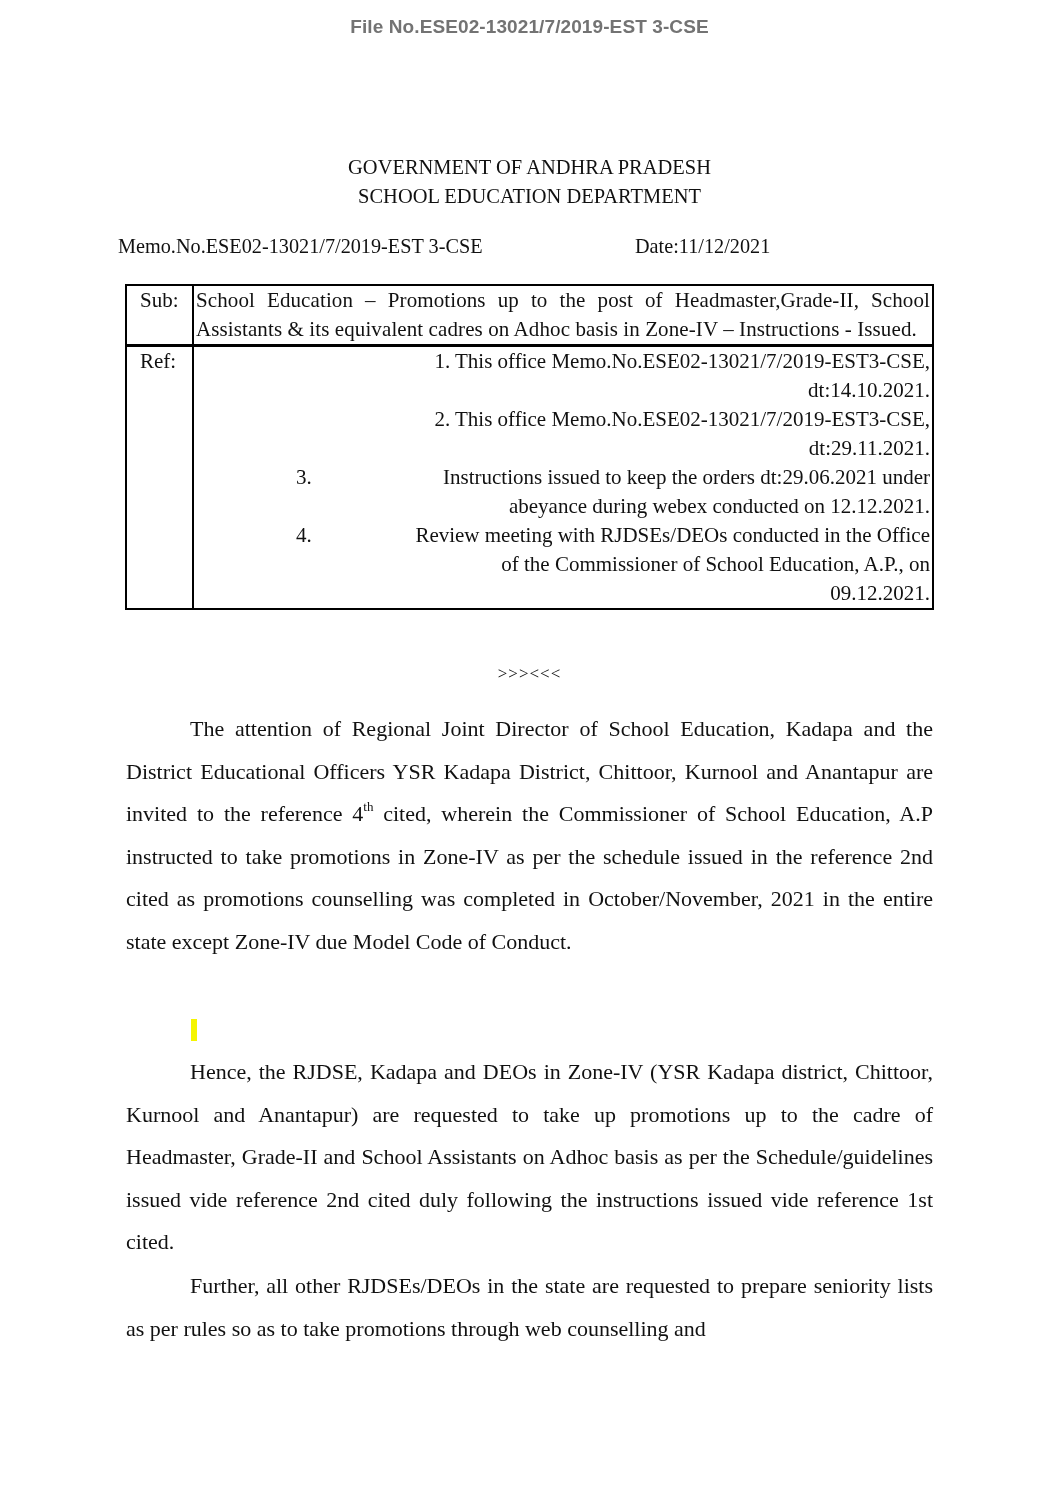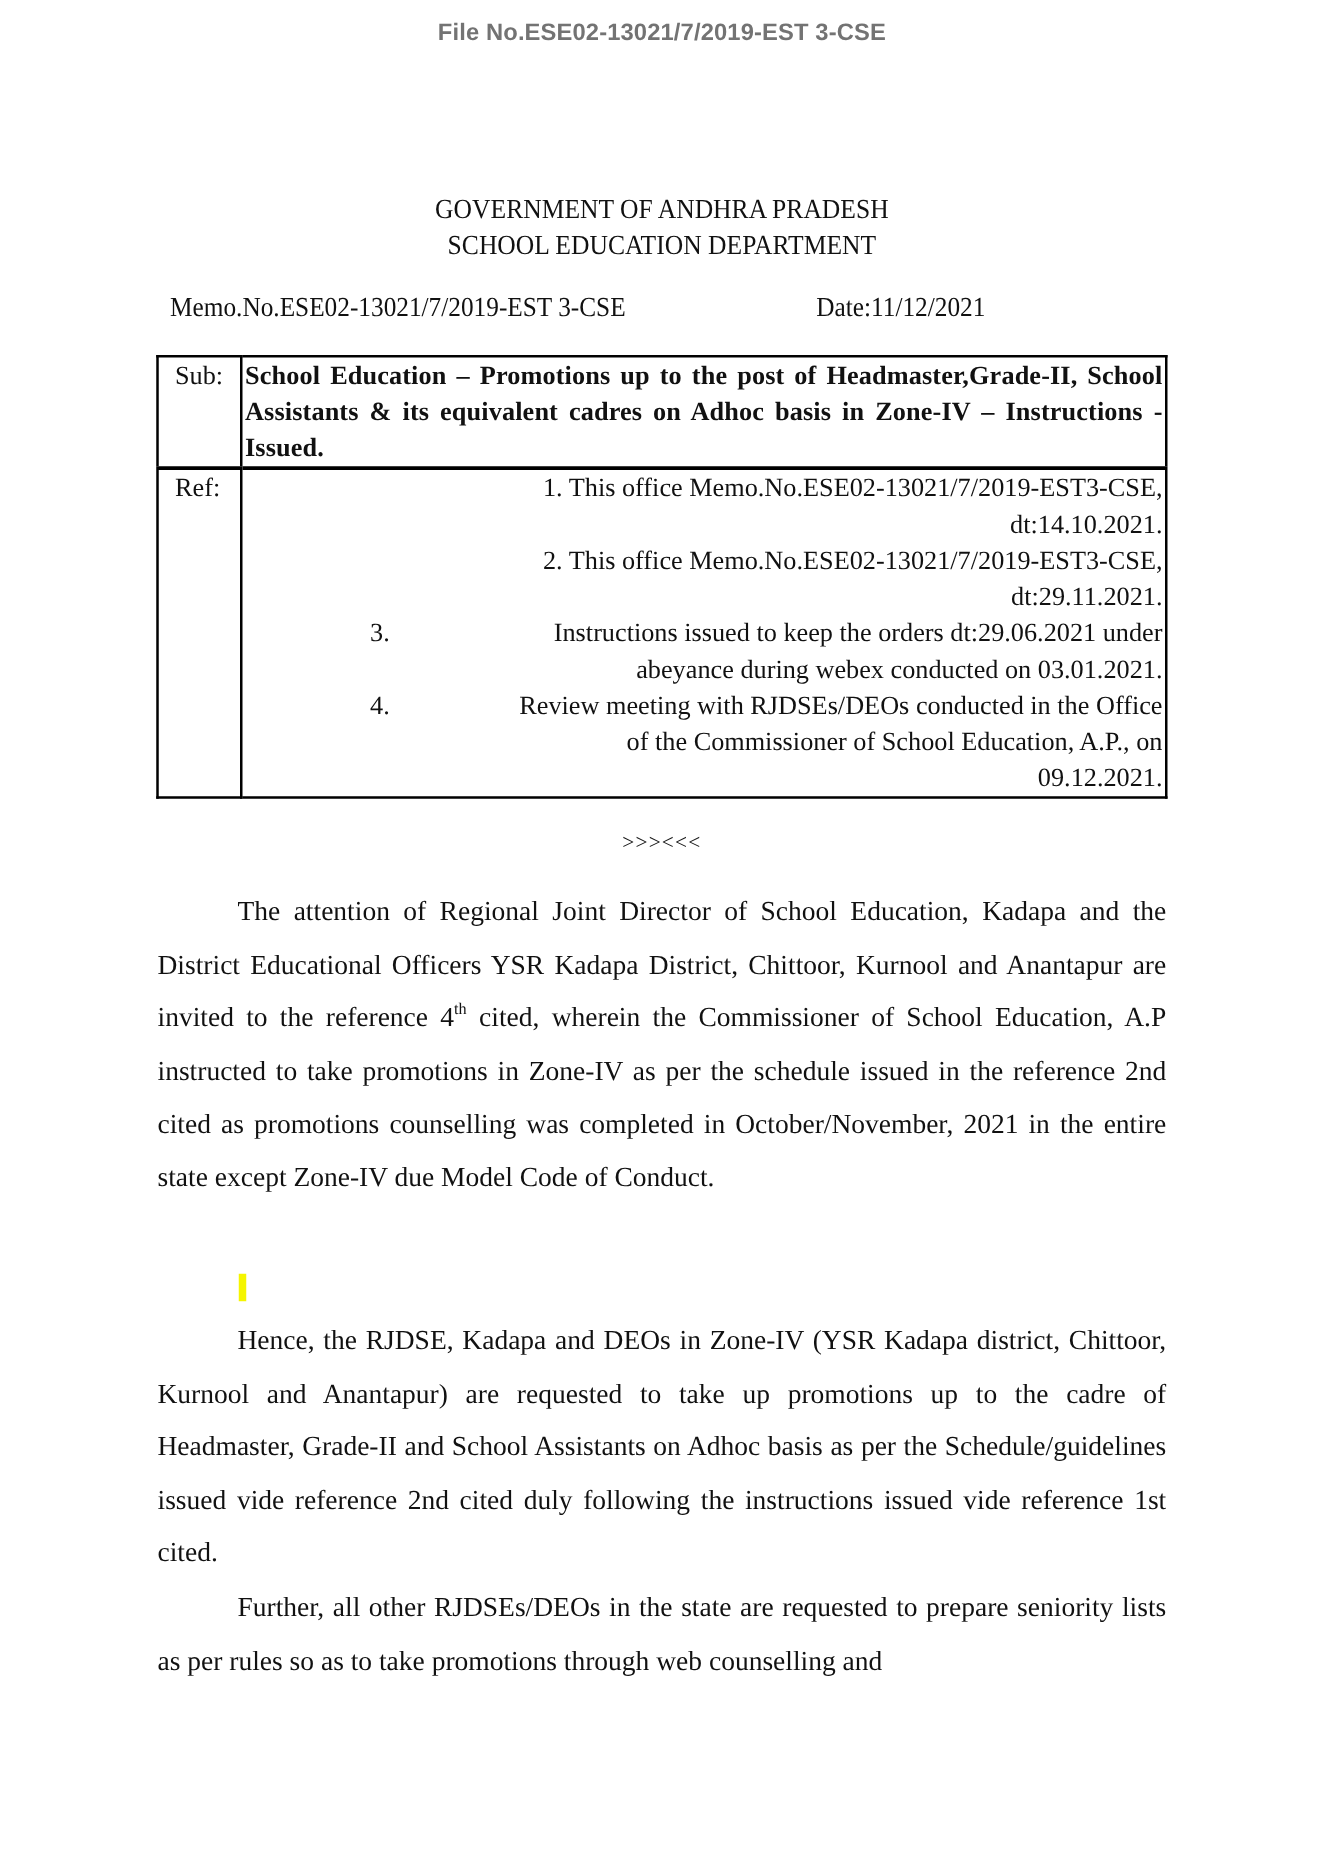--- a/index.html
+++ b/index.html
@@ -34,21 +34,21 @@
       width: 1059px;
       text-align: center;
       font-size: 22px;
       line-height: 29px;
       transform: scaleX(0.93);
       transform-origin: center;
     }
     .memo-line {
       position: absolute;
       top: 232px;
-      left: 136px;
+      left: 118px;
       width: 720px;
       font-size: 22px;
       line-height: 28px;
       white-space: nowrap;
     }
     .memo-line .memo-no {
       display: inline-block;
       transform: scaleX(0.92);
       transform-origin: left;
     }
@@ -78,21 +78,20 @@
       padding-left: 13px;
     }
     .subref-table tr.sub-row td {
       border-bottom-width: 3px;
     }
     .sub-text {
       text-align: justify;
       text-align-last: left;
       display: block;
       letter-spacing: 0.1px;
-      font-weight: bold;
     }
     .ref-list {
       margin: 0;
       padding: 0;
       list-style: none;
       font-family: "Liberation Serif", "DejaVu Serif", serif;
     }
     .ref-list li {
       position: relative;
       text-align: right;
@@ -181,21 +180,21 @@
           <span class="first"><span>1.</span> <span>This office Memo.No.ESE02-13021/7/2019-EST3-CSE,</span></span>
           <span>dt:14.10.2021.</span>
         </li>
         <li class="r2">
           <span class="first"><span>2.</span> <span>This office Memo.No.ESE02-13021/7/2019-EST3-CSE,</span></span>
           <span>dt:29.11.2021.</span>
         </li>
         <li class="r3">
           <span class="num">3.</span>
           <div>Instructions issued to keep the orders dt:29.06.2021 under</div>
-          <div>abeyance during webex conducted on 03.01.2021.</div>
+          <div>abeyance during webex conducted on 12.12.2021.</div>
         </li>
         <li class="r4">
           <span class="num">4.</span>
           <div>Review meeting with RJDSEs/DEOs conducted in the Office</div>
           <div>of the Commissioner of School Education, A.P., on</div>
           <div>09.12.2021.</div>
         </li>
       </ul>
     </td>
   </tr>

